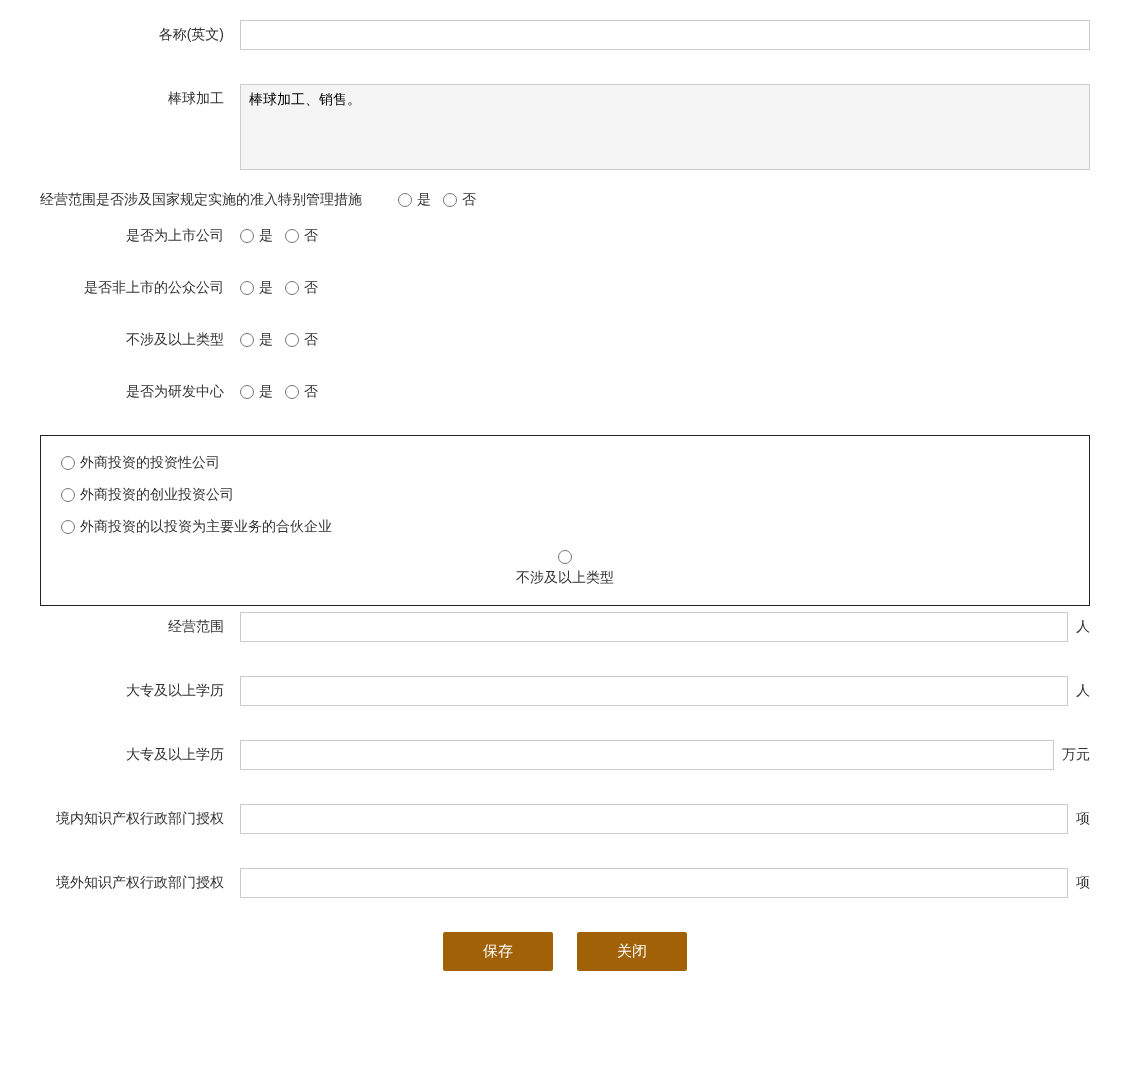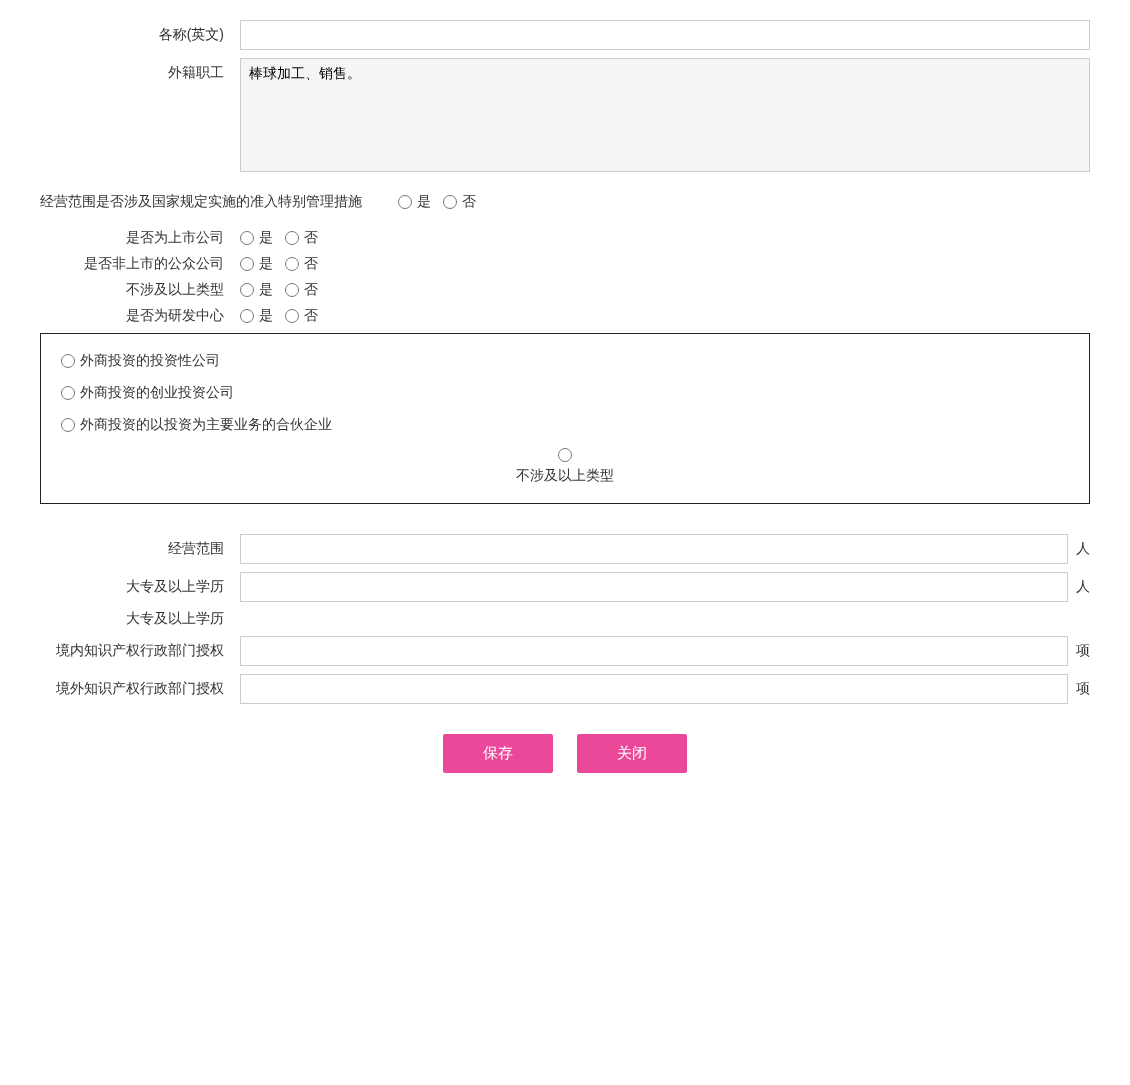--- a/index.html
+++ b/index.html
@@ -6,21 +6,21 @@
     body {
       font-family: "Microsoft YaHei", "SimHei", sans-serif;
       font-size: 14px;
       background: #fff;
       color: #333;
       padding: 20px 40px;
     }
     .form-row {
       display: flex;
       align-items: center;
-      margin-bottom: 8px;
+      margin-bottom: 34px;
     }
     .form-label {
       min-width: 200px;
       text-align: right;
       padding-right: 16px;
       color: #333;
       font-size: 14px;
       flex-shrink: 0;
     }
     .form-input {
@@ -30,21 +30,21 @@
       padding: 4px 8px;
       font-size: 14px;
       outline: none;
     }
     .textarea-wrapper {
       flex: 1;
       position: relative;
     }
     .form-textarea {
       width: 100%;
-      height: 114px;
+      height: 86px;
       border: 1px solid #ccc;
       padding: 6px 8px;
       font-size: 14px;
       resize: none;
       outline: none;
       background: #f5f5f5;
       overflow-y: scroll;
     }
     .unit-label {
       padding-left: 8px;
@@ -82,37 +82,37 @@
       min-width: 0;
       padding-right: 16px;
       color: #333;
       font-size: 14px;
       flex-shrink: 0;
       white-space: nowrap;
     }
     .bordered-box {
       border: 1.5px solid #222;
       padding: 18px 20px;
-      margin-bottom: 30px;
+      margin-bottom: 6px;
     }
     .bordered-box .radio-item {
       margin-bottom: 14px;
     }
     .bordered-box .radio-item:last-child {
       margin-bottom: 0;
       flex-direction: column;
     }
     .buttons-row {
       display: flex;
       justify-content: center;
       gap: 24px;
       margin-top: 30px;
     }
     .btn-gold {
-      background: #ec4899;
+      background: #a16207;
       color: #fff;
       border: none;
       padding: 10px 40px;
       font-size: 15px;
       cursor: pointer;
       border-radius: 2px;
       font-family: "Microsoft YaHei", sans-serif;
     }
     .form-row-special {
       display: flex;
@@ -127,21 +127,21 @@
   </style>
 </head>
 <body>
 
 <div class="form-row">
   <div class="form-label">各称(英文)</div>
   <input class="form-input" type="text" value="" style="">
 </div>
 
 <div class="form-row-special">
-  <div class="form-label" style="padding-top:6px;">外籍职工</div>
+  <div class="form-label" style="padding-top:6px;">棒球加工</div>
   <div class="textarea-wrapper">
     <textarea class="form-textarea" style="">棒球加工、销售。</textarea>
   </div>
 </div>
 
 <div class="full-width-row">
   <div style="flex:1; display:flex; align-items:center; padding-left:0;">
     <span class="full-label-wide">经营范围是否涉及国家规定实施的准入特别管理措施</span>
     <div class="radio-group" style="margin-left:20px;">
       <div class="radio-item">
@@ -242,20 +242,24 @@
 <div class="form-row">
   <div class="form-label">大专及以上学历</div>
   <div class="input-row-wrapper">
     <input class="form-input" type="text" value="" style="">
     <span class="unit-label">人</span>
   </div>
 </div>
 
 <div class="form-row">
   <div class="form-label">大专及以上学历</div>
+  <div class="input-row-wrapper">
+    <input class="form-input" type="text" value="" style="">
+    <span class="unit-label">万元</span>
+  </div>
 </div>
 
 <div class="form-row">
   <div class="form-label">境内知识产权行政部门授权</div>
   <div class="input-row-wrapper">
     <input class="form-input" type="text" value="" style="">
     <span class="unit-label">项</span>
   </div>
 </div>
 

